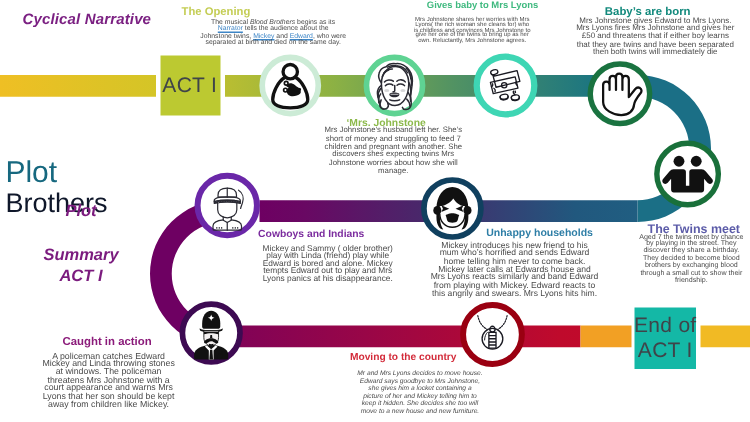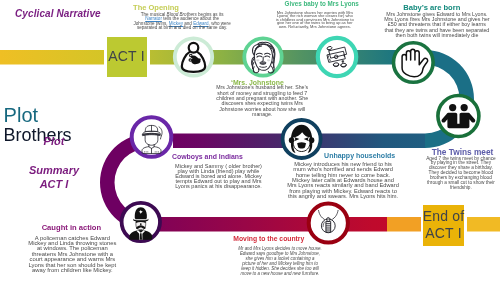--- a/index.html
+++ b/index.html
@@ -254,21 +254,21 @@
     <g transform="translate(458.4,116) scale(0.0625)">
       <g fill="#111">
         <circle cx="-92" cy="-136" r="58"></circle>
         <circle cx="92" cy="-136" r="58"></circle>
         <path d="M -150,-52 C -168,-52 -180,-44 -192,-30 L -262,52 C -274,66 -272,86 -258,98 C -244,110 -224,108 -212,94 L -176,50 L -176,168 C -176,184 -164,196 -148,196 L 148,196 C 164,196 176,184 176,168 L 176,50 L 212,94 C 224,108 244,110 258,98 C 272,86 274,66 262,52 L 192,-30 C 180,-44 168,-52 150,-52 L 46,-52 C 30,-52 18,-40 18,-24 L 18,124 L -18,124 L -18,-24 C -18,-40 -30,-52 -46,-52 Z"></path>
       </g>
     </g>
 
   </svg>
 
-  <div class="tblock" style="left:156px;top:3.9px;width:160px;margin-left:-80px;font-size:7.50px;">
+  <div class="tblock" style="left:144px;top:3.9px;width:160px;margin-left:-80px;font-size:7.50px;">
     <div class="tt" style="color: rgb(196, 205, 84);">The Opening</div>
   </div>
   <div class="tblock tb" style="left:182.10px;top:12.83px;width:160px;margin-left:-80px;font-size:4.57px;line-height:4.50px;">
     <div>
         <div>The musical <i>Blood Brothers</i> begins as its</div>
         <div><span class="lnk">Narrator</span> tells the audience about the</div>
         <div>Johnstone twins, <span class="lnk">Mickey</span> and <span class="lnk">Edward</span>, who were</div>
         <div>separated at birth and died on the same day.</div>
       </div>
   </div>
@@ -387,18 +387,18 @@
   <div class="abs" style="left:14px;top:136px;width:80px;text-align:center;font-weight:bold;font-style:italic;color:#7B1B7E;font-size:11px;">
     <div style="line-height:11px;">Plot</div>
     <div style="line-height:10.5px;margin-top:18px;">Summary</div>
     <div style="line-height:17px;">ACT I</div>
   </div>
 
   <div class="abs actbox" style="left:106.5px;top:36.5px;width:40px;height:40.5px;background:#BCC931;">
     <span>ACT I</span>
   </div>
 
-  <div class="abs actbox endbox" style="left:423px;top:204.5px;width:41px;height:41.5px;background:#eab308;">
+  <div class="abs actbox endbox" style="left:423px;top:204.5px;width:41px;height:41.5px;background:#14b8a6;">
     <div>End of</div>
     <div>ACT I</div>
   </div>
 
 </div>
 
 </body></html>

